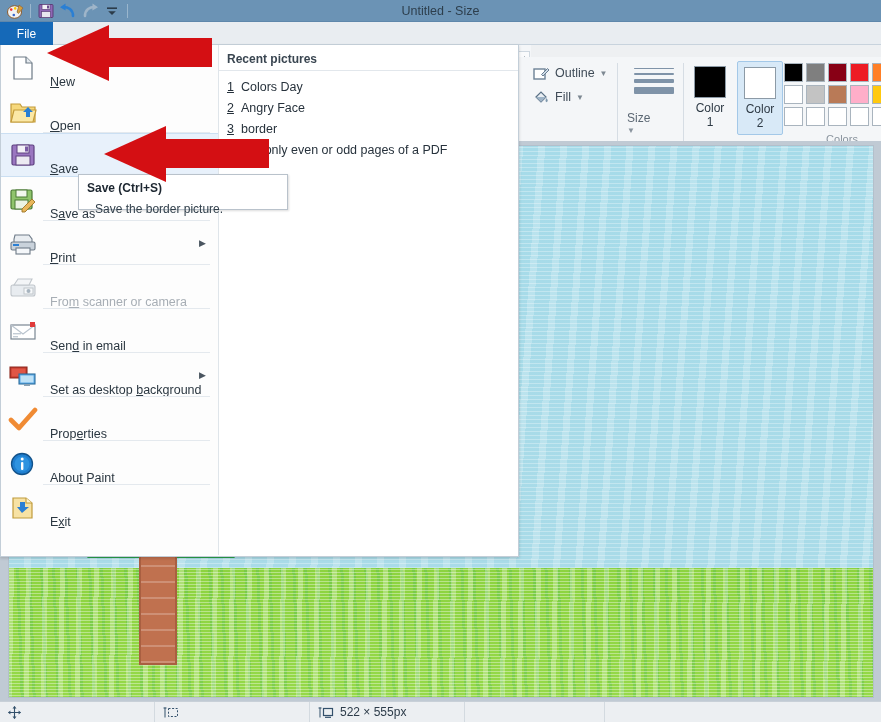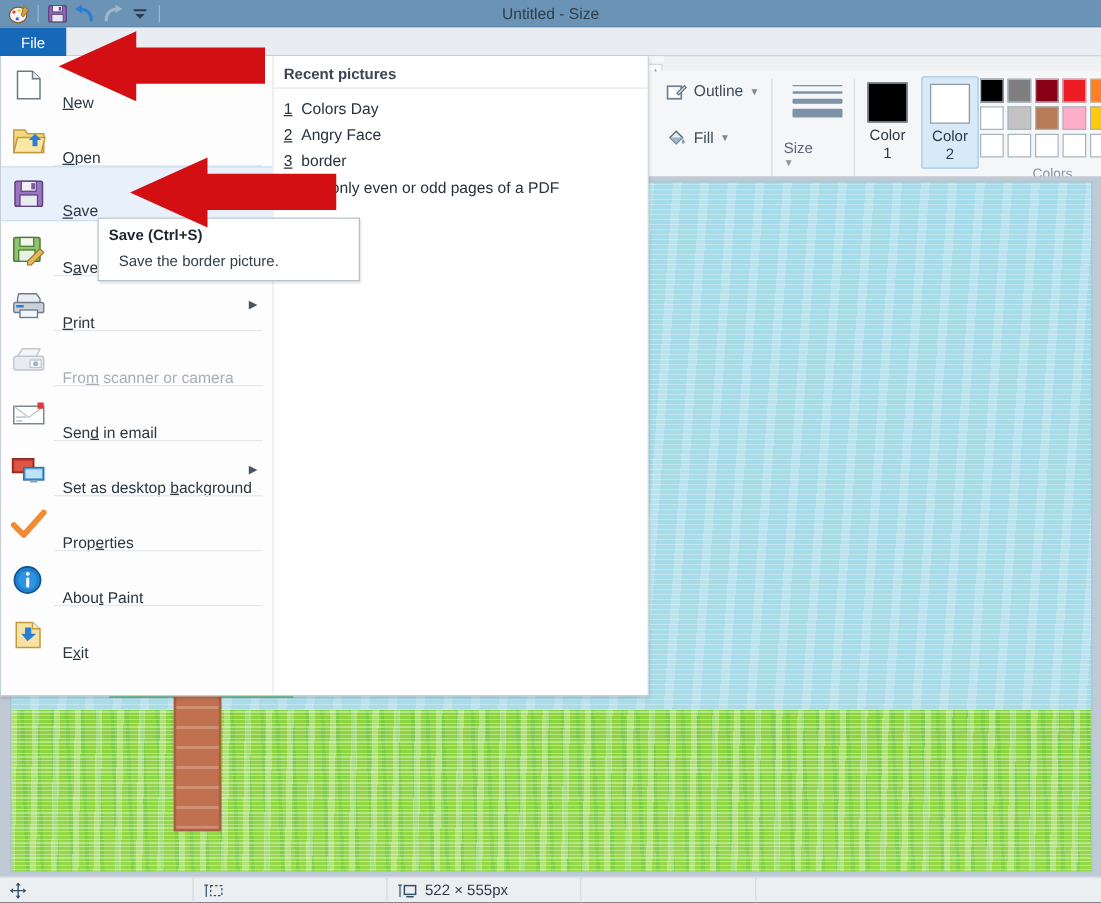--- a/index.html
+++ b/index.html
@@ -61,21 +61,21 @@
     background: #f4f6f8;
   }
   .stub-col {
     position: absolute; left: 0px; top: 6px; width: 11px; height: 62px;
     border: 1px solid #cfd8e0; border-left: none; background: #fafbfc;
   }
   .stub-arrow { position: absolute; left: 2px; font-size: 7px; color: #6f7f8d; }
   .grp-sep { position: absolute; top: 6px; width: 1px; height: 78px; background: #d6dde4; }
 
   .tool-row { display: flex; align-items: center; gap: 5px; font-size: 12.5px; color: #3f4b57; }
-  .tool-row + .tool-row { margin-top: 21px; }
+  .tool-row + .tool-row { margin-top: 8px; }
   .caret { font-size: 8px; color: #7d8892; }
 
   
   .of-group { position: absolute; left: 14px; top: 8px; }
 
   
   .size-group { position: absolute; left: 108px; top: 0px; width: 52px; height: 96px; }
   .size-lines { position: absolute; left: 7px; top: 11px; width: 40px; }
   .size-lines div { background: #7f93a8; margin-bottom: 4px; border-radius: 1px; }
   .size-cap {
@@ -152,21 +152,21 @@
     position: absolute; left: 0; top: 25px; width: 299px; height: 1px; background: #e2e7ec;
   }
   .recent-list { position: absolute; left: 8px; top: 31px; width: 288px; }
   .recent-item {
     display: flex; align-items: center; height: 21px; font-size: 12.5px; color: #27323c;
   }
   .recent-num { width: 14px; text-decoration: underline; color: #27323c; }
 
   
   .tooltip {
-    position: absolute; left: 78px; top: 174px; width: 210px; height: 51px;
+    position: absolute; left: 78px; top: 174px; width: 210px; height: 36px;
     background: #ffffff; border: 1px solid #b9c2cb;
     box-shadow: 1px 1px 2px rgba(0,0,0,.14);
     z-index: 40;
   }
   .tt-title { position: absolute; left: 8px; top: 6px; font-size: 12px; font-weight: bold; color: #1c2630; }
   .tt-body  { position: absolute; left: 16px; top: 27px; font-size: 12px; color: #32404c; }
 
   
   .canvas-area {
     position: absolute; left: 0; top: 141px; width: 881px; height: 560px;

